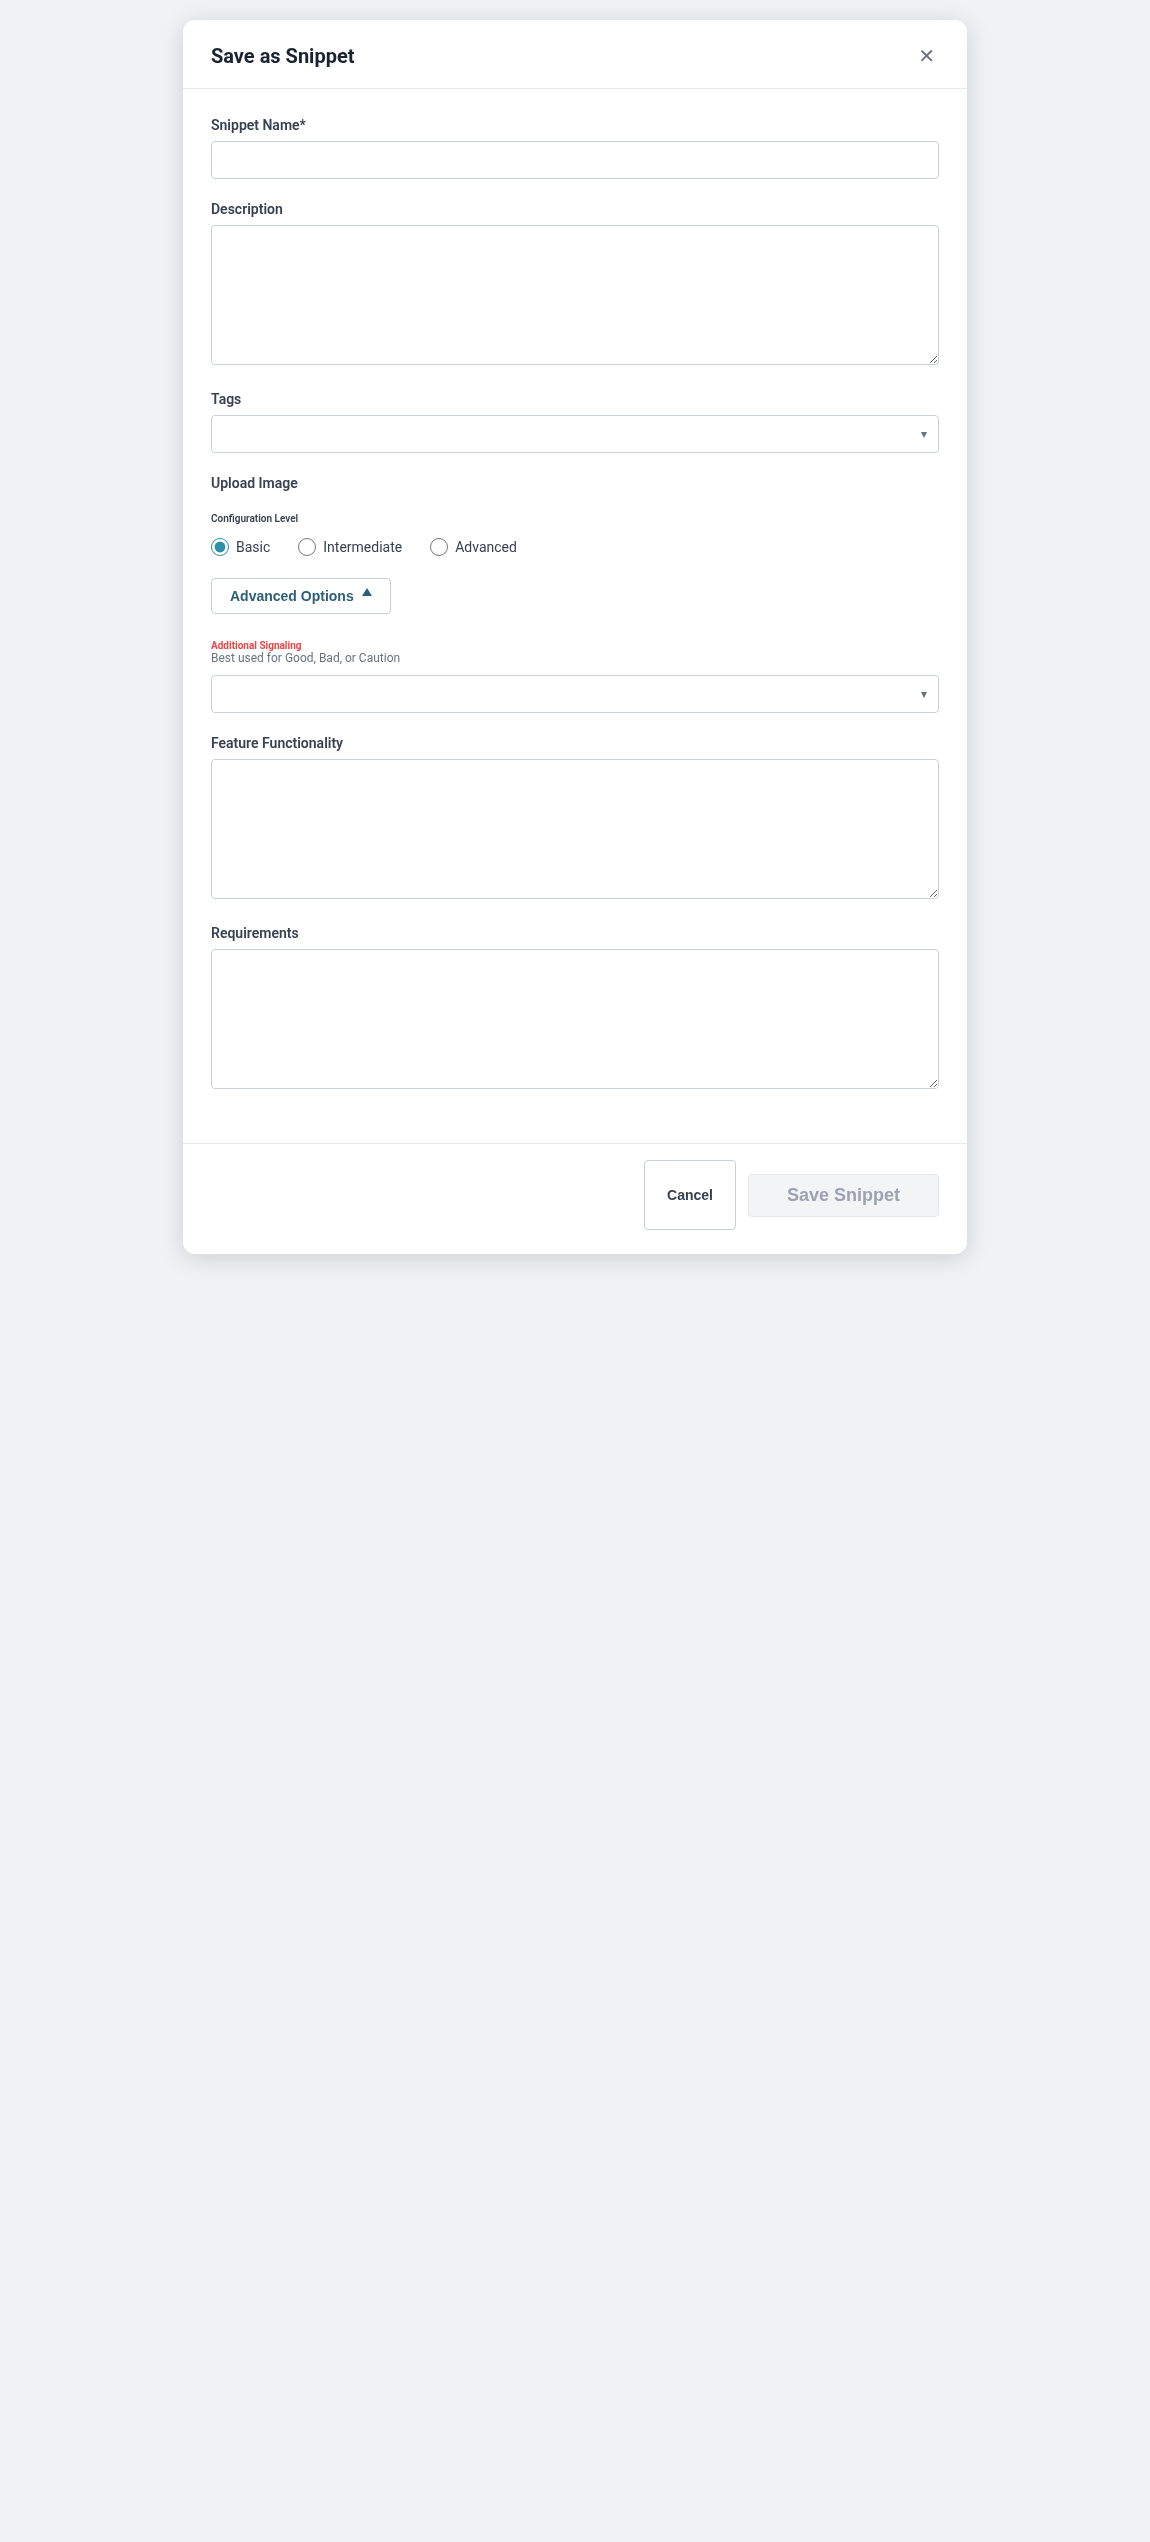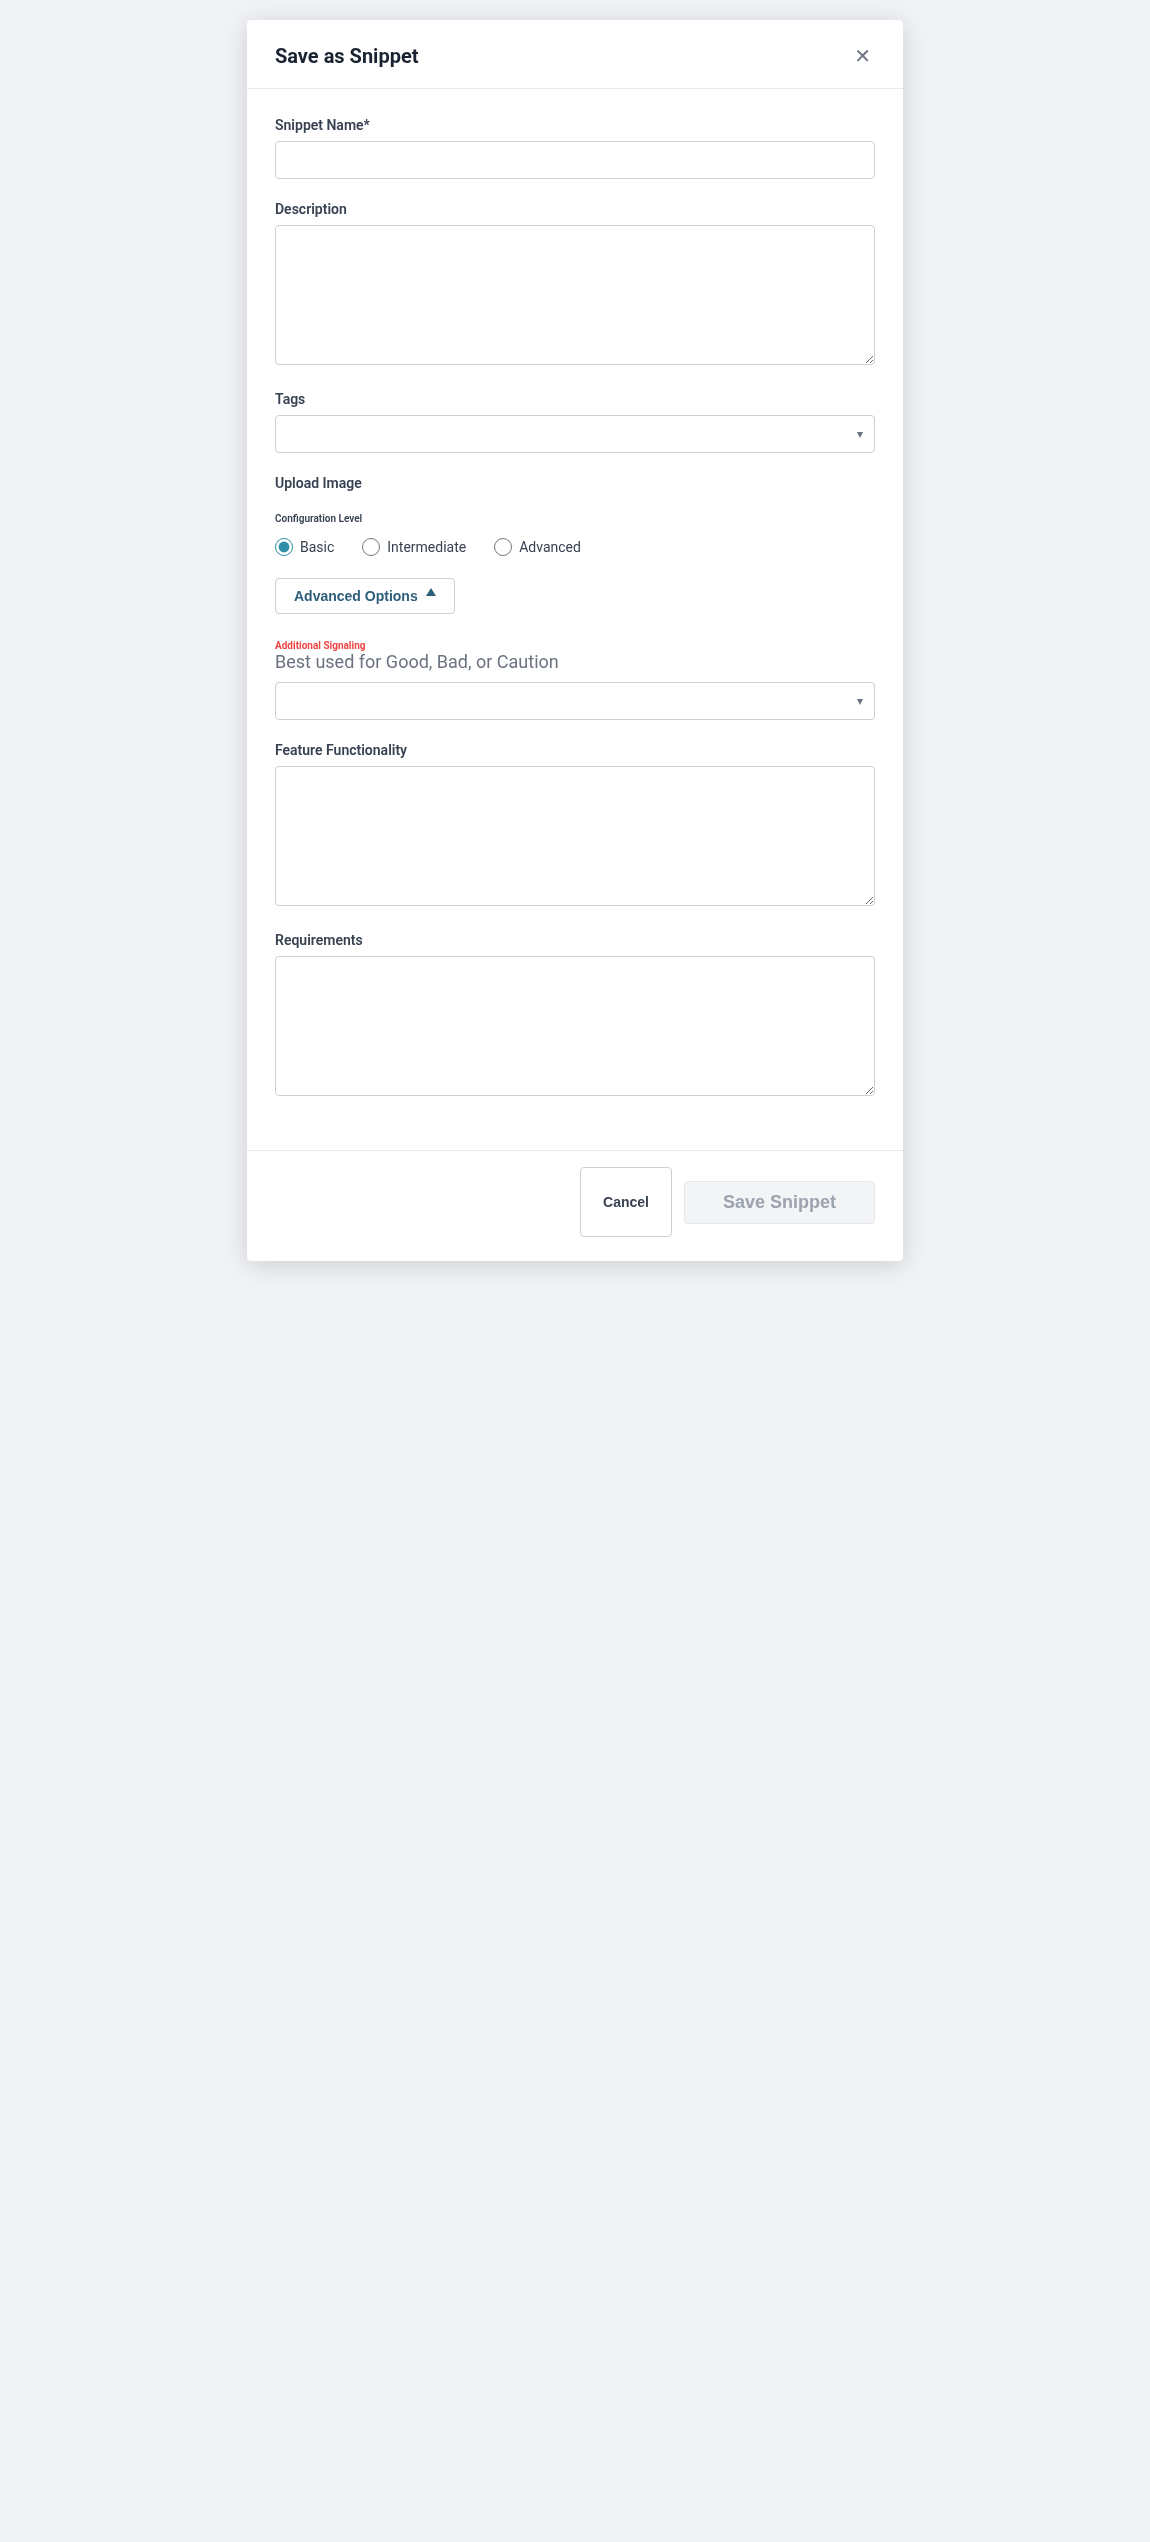--- a/index.html
+++ b/index.html
@@ -13,22 +13,22 @@
       background: #f0f2f5;
       display: flex;
       justify-content: center;
       align-items: flex-start;
       min-height: 100vh;
       padding: 20px;
     }
 
     .modal {
       background: #ffffff;
-      width: 656px;
-      border-radius: 4px;
+      width: 784px;
+      border-radius: 12px;
       box-shadow: 0 4px 24px rgba(0,0,0,0.15);
       overflow: hidden;
     }
 
     .modal-header {
       display: flex;
       align-items: center;
       justify-content: space-between;
       padding: 22px 28px 18px 28px;
       border-bottom: 1px solid #e8eaed;
@@ -203,21 +203,21 @@
     }
 
     .additional-signaling-title {
       font-size: 10px;
       font-weight: 700;
       color: #ef4444;
       margin-bottom: 0;
     }
 
     .additional-signaling-sub {
-      font-size: 18px;
+      font-size: 12px;
       color: #6b7280;
       margin-bottom: 10px;
     }
 
     .modal-footer {
       display: flex;
       justify-content: flex-end;
       align-items: center;
       gap: 12px;
       padding: 16px 28px 24px 28px;

